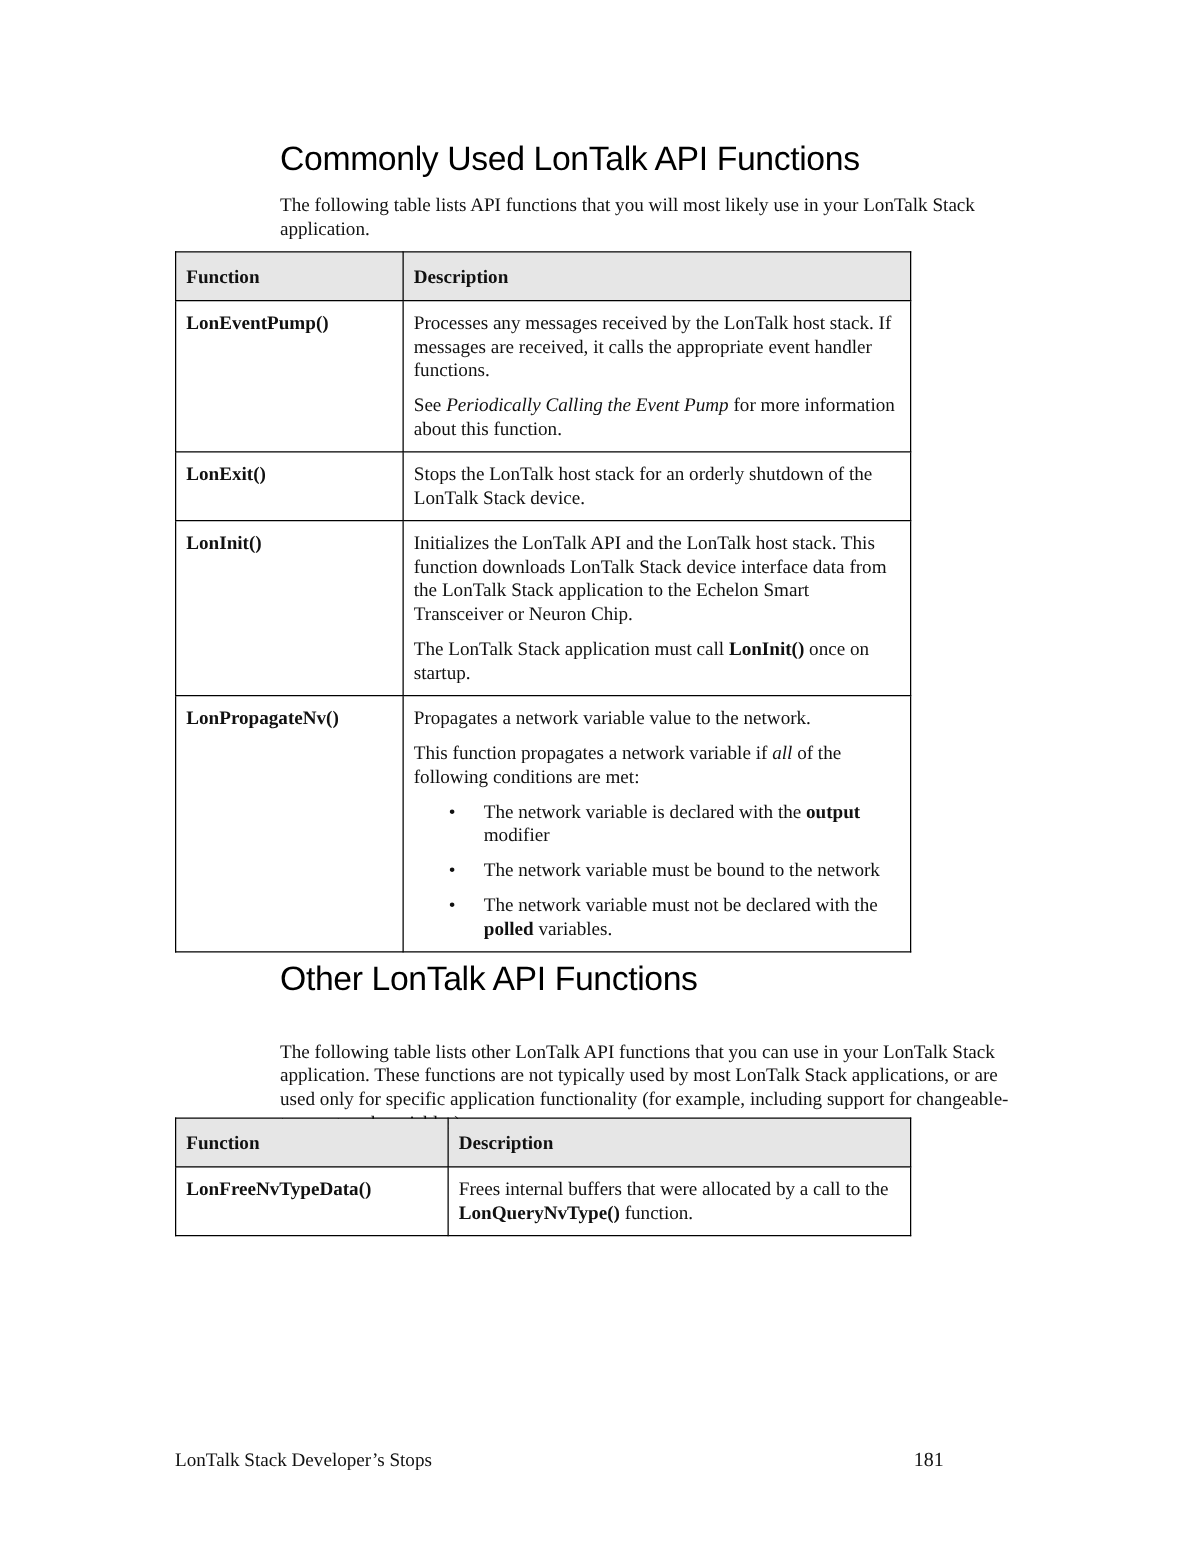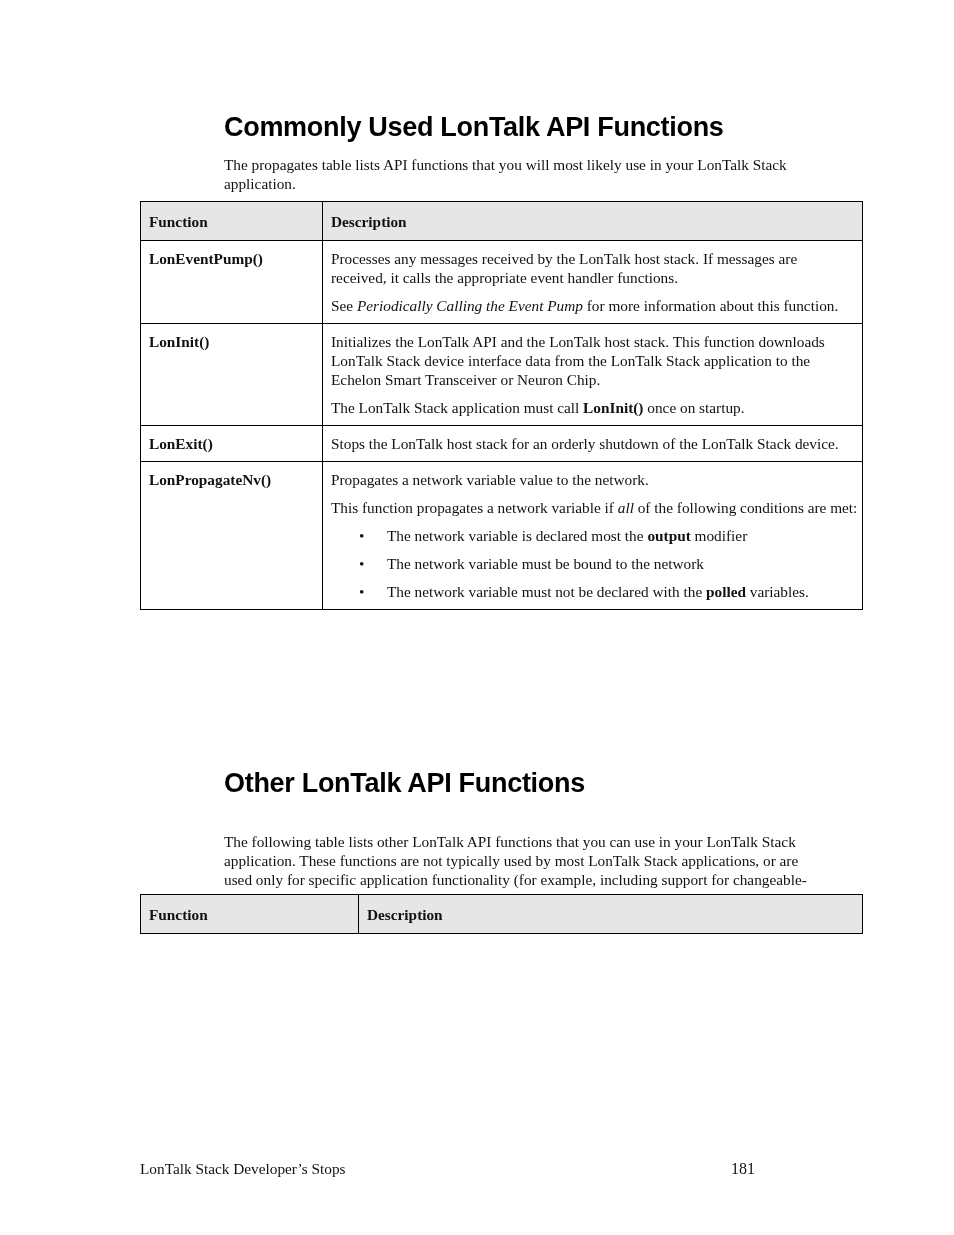--- a/index.html
+++ b/index.html
@@ -4,88 +4,88 @@
   <style>
     html, body { margin: 0; padding: 0; background: #ffffff; }
     body {
       width: 954px; height: 1235px; position: relative; overflow: hidden;
       font-family: "Liberation Serif", "DejaVu Serif", serif;
       color: #111;
     }
     .h1 {
       position: absolute; left: 224px;
       font-family: "Liberation Sans", "DejaVu Sans", sans-serif;
-      font-weight: bold; font-size: 27px; letter-spacing: -0.3px;
+      font-weight: normal; font-size: 27px; letter-spacing: -0.3px;
       margin: 0; color: #000;
     }
     .intro {
       position: absolute; left: 224px; width: 600px;
       font-size: 15.3px; line-height: 19px; margin: 0;
     }
     table.fn {
-      position: absolute; left: 140px; width: 723px;
+      position: absolute; left: 140px; width: 589px;
       border-collapse: collapse; font-size: 15.3px; line-height: 19px;
     }
     table.fn th, table.fn td {
       border: 1px solid #000; vertical-align: top; text-align: left;
       padding: 8px 8px 8px 8px;
     }
     table.fn th { background: #e6e6e6; font-weight: bold; padding: 10px 8px 9px 8px; }
     table.fn td.fn-name { font-weight: bold; }
     td p { margin: 0 0 9px 0; }
     td p:last-child { margin-bottom: 0; }
     ul.bul { margin: 0; padding: 0; list-style: none; }
     ul.bul li { position: relative; padding-left: 56px; margin-top: 9px; }
     ul.bul li .dot { position: absolute; left: 28px; top: 0; }
     .footer-left { position: absolute; left: 140px; top: 1160px; font-size: 15.3px; }
     .footer-right { position: absolute; left: 731px; top: 1160px; font-size: 16px; }
   </style>
 </head>
 <body>
 
 <h1 class="h1" style="top:112px;">Commonly Used LonTalk API Functions</h1>
-<p class="intro" style="top:155px;">The propagates table lists API functions that you will most likely use in your LonTalk Stack application.</p>
+<p class="intro" style="top:155px;">The following table lists API functions that you will most likely use in your LonTalk Stack application.</p>
 
 <table class="fn" style="top:201px;">
   <colgroup>
       <col style="width:182px">
       <col>
     </colgroup>
   <tbody>
       <tr>
     <th>Function</th>
     <th>Description</th>
   </tr>
   <tr>
     <td class="fn-name">LonEventPump()</td>
     <td>
       <p>Processes any messages received by the LonTalk host stack.  If messages are received, it calls the appropriate event handler functions.</p>
       <p><span>See </span><i>Periodically Calling the Event Pump</i><span> for more information about this function.</span></p>
     </td>
   </tr>
   <tr>
+    <td class="fn-name">LonExit()</td>
+    <td>
+      <p>Stops the LonTalk host stack for an orderly shutdown of the LonTalk Stack device.</p>
+    </td>
+  </tr>
+  <tr>
     <td class="fn-name">LonInit()</td>
     <td>
       <p>Initializes the LonTalk API and the LonTalk host stack.  This function downloads LonTalk Stack device interface data from the LonTalk Stack application to the Echelon Smart Transceiver or Neuron Chip.</p>
       <p><span>The LonTalk Stack application must call </span><b>LonInit()</b><span> once on startup.</span></p>
-    </td>
-  </tr>
-  <tr>
-    <td class="fn-name">LonExit()</td>
-    <td>
-      <p>Stops the LonTalk host stack for an orderly shutdown of the LonTalk Stack device.</p>
     </td>
   </tr>
   <tr>
     <td class="fn-name">LonPropagateNv()</td>
     <td style="padding-right:4px;">
       <p>Propagates a network variable value to the network.</p>
       <p><span>This function propagates a network variable if </span><i>all</i><span> of the following conditions are met:</span></p>
       <ul class="bul">
-        <li><span class="dot">•</span><span>The network variable is declared most the </span><b>output</b><span> modifier</span></li>
+        <li><span class="dot">•</span><span>The network variable is declared with the </span><b>output</b><span> modifier</span></li>
         <li><span class="dot">•</span><span>The network variable must be bound to the network</span></li>
         <li><span class="dot">•</span><span>The network variable must not be declared with the </span><b>polled</b><span> variables.</span></li>
       </ul>
     </td>
   </tr>
 </tbody>
   </table>
 
 <h1 class="h1" style="top:768px;">Other LonTalk API Functions</h1>
 <p class="intro" style="top:832px;">The following table lists other LonTalk API functions that you can use in your LonTalk Stack application.  These functions are not typically used by most LonTalk Stack applications, or are used only for specific application functionality (for example, including support for changeable-type network variables).</p>
@@ -93,17 +93,23 @@
 <table class="fn" style="top:894px;">
   <colgroup>
       <col style="width:218px">
       <col>
     </colgroup>
   <tbody>
       <tr>
     <th>Function</th>
     <th>Description</th>
   </tr>
+  <tr>
+    <td class="fn-name">LonFreeNvTypeData()</td>
+    <td>
+      <p><span>Frees internal buffers that were allocated by a call to the </span><b>LonQueryNvType()</b><span> function.</span></p>
+    </td>
+  </tr>
 </tbody>
   </table>
 
 <div class="footer-left">LonTalk Stack Developer’s Stops</div>
 <div class="footer-right">181</div>
 
 </body></html>

